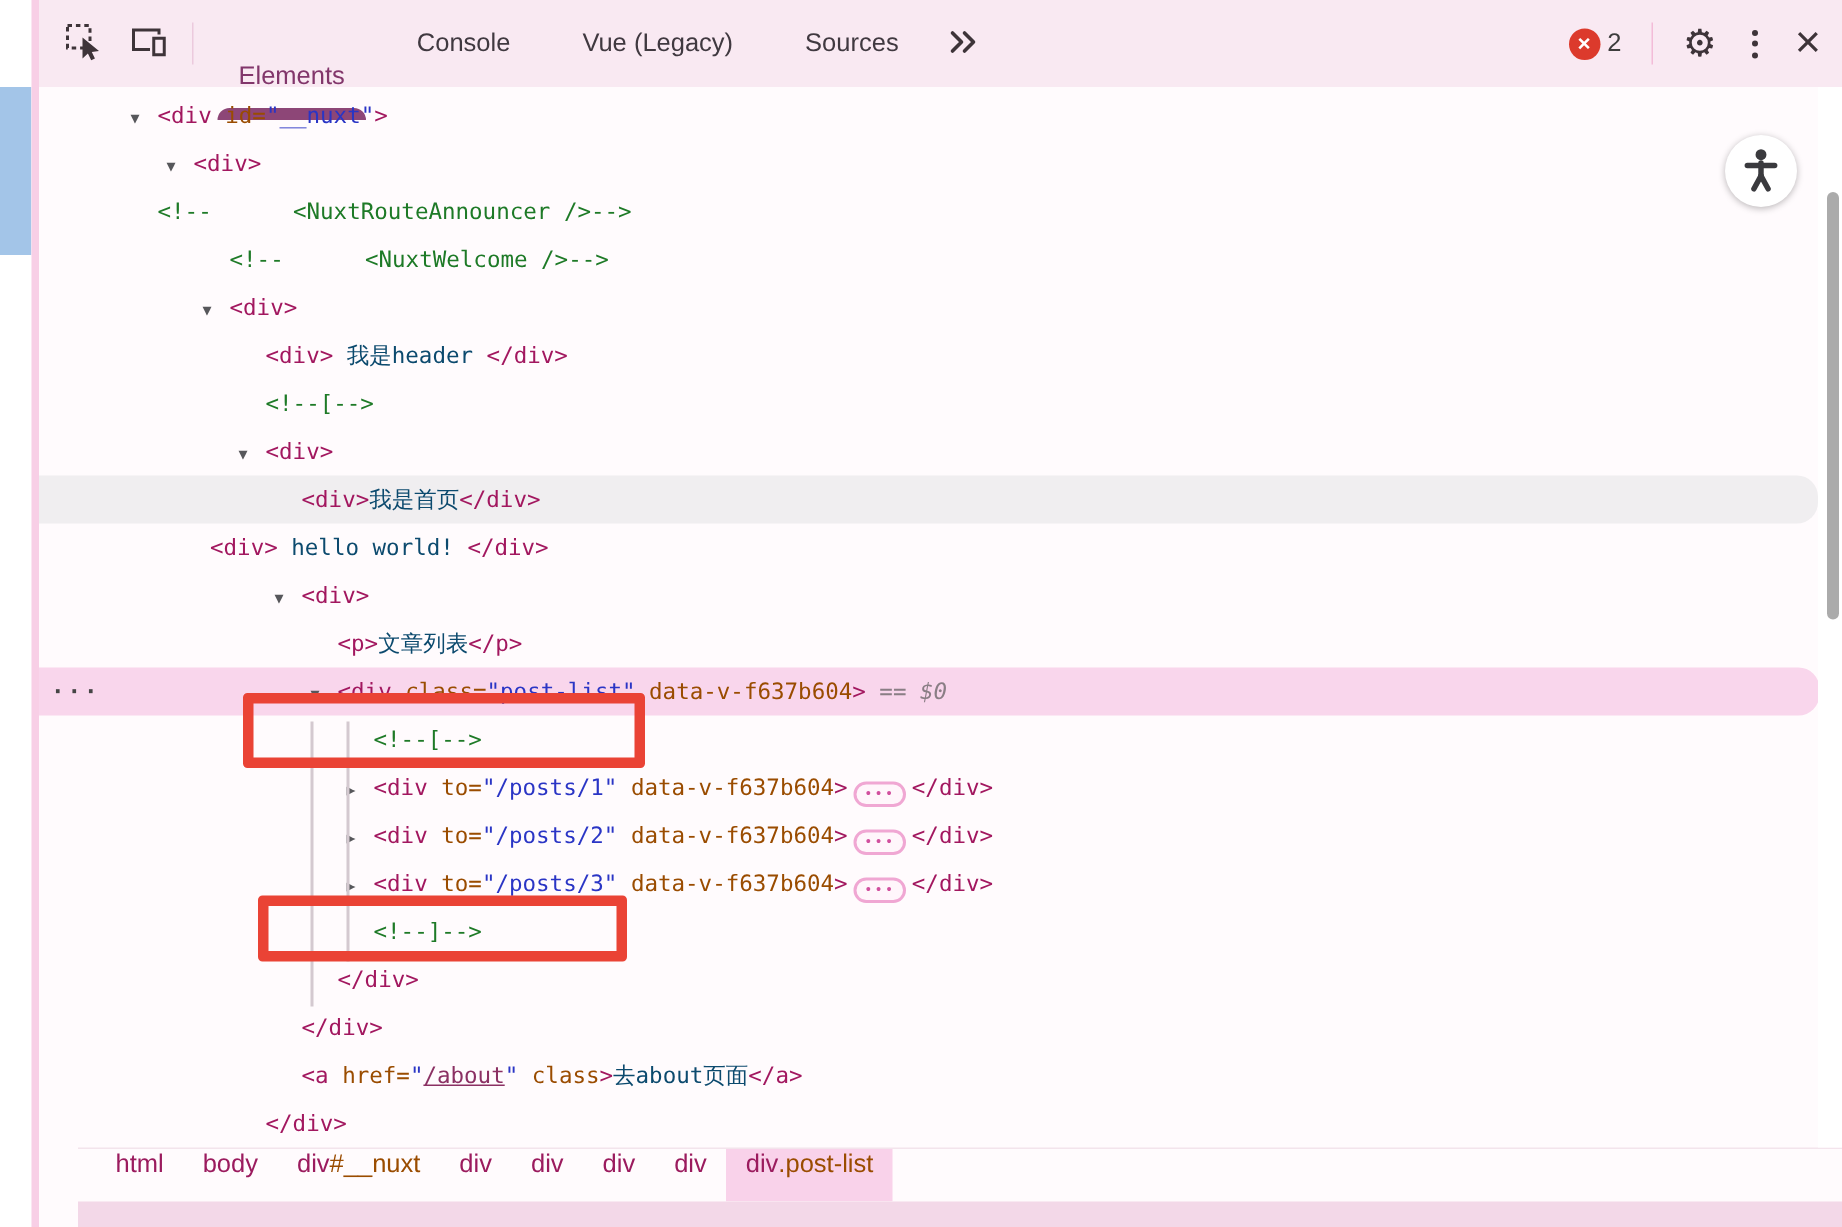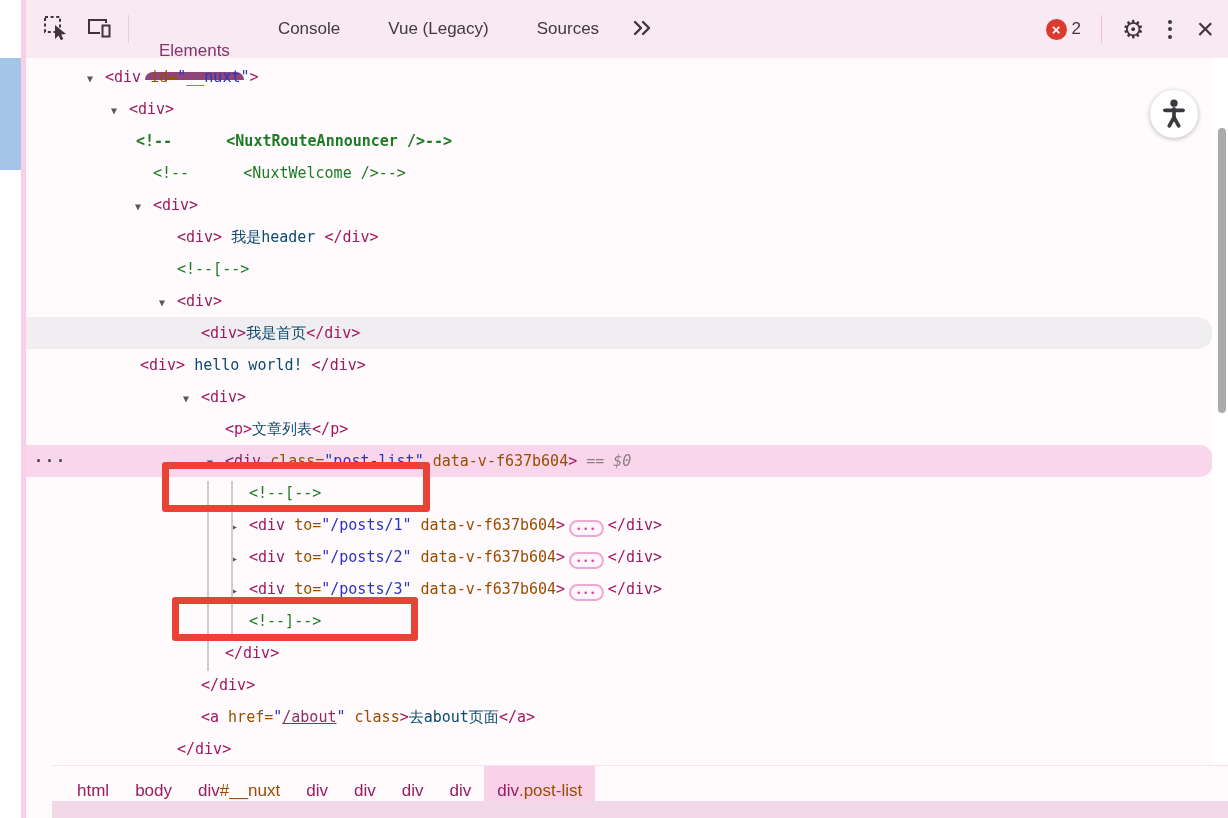--- a/index.html
+++ b/index.html
@@ -52,21 +52,21 @@
   .guide { position:absolute; width:1.5px; background:#d4c9d0; }
   .g1 { left:207px; top:481px; height:190px; }
   .g2 { left:231px; top:481px; height:160px; }
 
   
   .scroll-track { position:absolute; left:1212px; top:58px; width:16px; height:707px; background:#ffffff; }
   .scroll-thumb { position:absolute; left:1218px; top:128px; width:8px; height:285px; border-radius:4px; background:#ababab; cursor:pointer; }
 
   
   .crumbs { position:absolute; left:26px; right:0; top:765px; height:36px; background:#fffbfd; border-top:1px solid #f3e4ec; display:flex; align-items:stretch; padding-left:12px; font-size:17px; overflow:hidden; }
-  .crumb { display:flex; align-items:flex-end; padding:0 13px; color:#9b1b5e; cursor:pointer; white-space:nowrap; }
+  .crumb { display:flex; align-items:flex-start; padding:0 13px; color:#9b1b5e; cursor:pointer; white-space:nowrap; }
   .crumb .sfx { color:#9a4c00; }
   .crumb.selected { background:#f9d2ea; }
 
   .bottom-strip { position:absolute; left:26px; right:0; top:801px; height:17px; background:#f3d8e8; }
 
   
   .annot { position:absolute; border:7px solid #ea4335; border-radius:3px; z-index:20; }
   .annot1 { left:162px; top:462px; width:268px; height:50px; }
   .annot2 { left:172px; top:597px; width:246px; height:44px; }
 
@@ -145,21 +145,21 @@
       </button>
       <button class="close-btn">
         <span>×</span>
       </button>
     </div>
   </div>
 
   <div class="tree" id="tree">
       <div class="tree-row" style="padding-left: 61px;"><span class="arrow">▼</span><span class="tk-t">&lt;div </span><span class="tk-a">id=</span><span class="tk-v">"__nuxt"</span><span class="tk-t">&gt;</span></div>
       <div class="tree-row" style="padding-left: 85px;"><span class="arrow">▼</span><span class="tk-t">&lt;div&gt;</span></div>
-      <div class="tree-row" style="padding-left: 92px; font-weight: bold;"><span class="arrow"></span><span class="tk-c">&lt;!--      &lt;NuxtRouteAnnouncer /&gt;--&gt;</span></div>
+      <div class="tree-row" style="padding-left: 61px;"><span class="arrow"></span><span class="tk-c">&lt;!--      &lt;NuxtRouteAnnouncer /&gt;--&gt;</span></div>
       <div class="tree-row" style="padding-left: 109px;"><span class="arrow"></span><span class="tk-c">&lt;!--      &lt;NuxtWelcome /&gt;--&gt;</span></div>
       <div class="tree-row" style="padding-left: 109px;"><span class="arrow">▼</span><span class="tk-t">&lt;div&gt;</span></div>
       <div class="tree-row" style="padding-left: 133px;"><span class="arrow"></span><span class="tk-t">&lt;div&gt;</span><span class="tk-x"> 我是header </span><span class="tk-t">&lt;/div&gt;</span></div>
       <div class="tree-row" style="padding-left: 133px;"><span class="arrow"></span><span class="tk-c">&lt;!--[--&gt;</span></div>
       <div class="tree-row" style="padding-left: 133px;"><span class="arrow">▼</span><span class="tk-t">&lt;div&gt;</span></div>
       <div class="tree-row hover" style="padding-left: 157px;"><span class="arrow"></span><span class="tk-t">&lt;div&gt;</span><span class="tk-x">我是首页</span><span class="tk-t">&lt;/div&gt;</span></div>
       <div class="tree-row" style="padding-left: 96px;"><span class="arrow"></span><span class="tk-t">&lt;div&gt;</span><span class="tk-x"> hello world! </span><span class="tk-t">&lt;/div&gt;</span></div>
       <div class="tree-row" style="padding-left: 157px;"><span class="arrow">▼</span><span class="tk-t">&lt;div&gt;</span></div>
       <div class="tree-row" style="padding-left: 181px;"><span class="arrow"></span><span class="tk-t">&lt;p&gt;</span><span class="tk-x">文章列表</span><span class="tk-t">&lt;/p&gt;</span></div>
       <div class="tree-row selected" style="padding-left: 181px;"><span class="row-dots">···</span><span class="arrow">▼</span><span class="tk-t">&lt;div </span><span class="tk-a">class=</span><span class="tk-v">"post-list"</span><span class="tk-t"> </span><span class="tk-a">data-v-f637b604</span><span class="tk-t">&gt;</span><span class="tk-g"> == $0</span></div>

